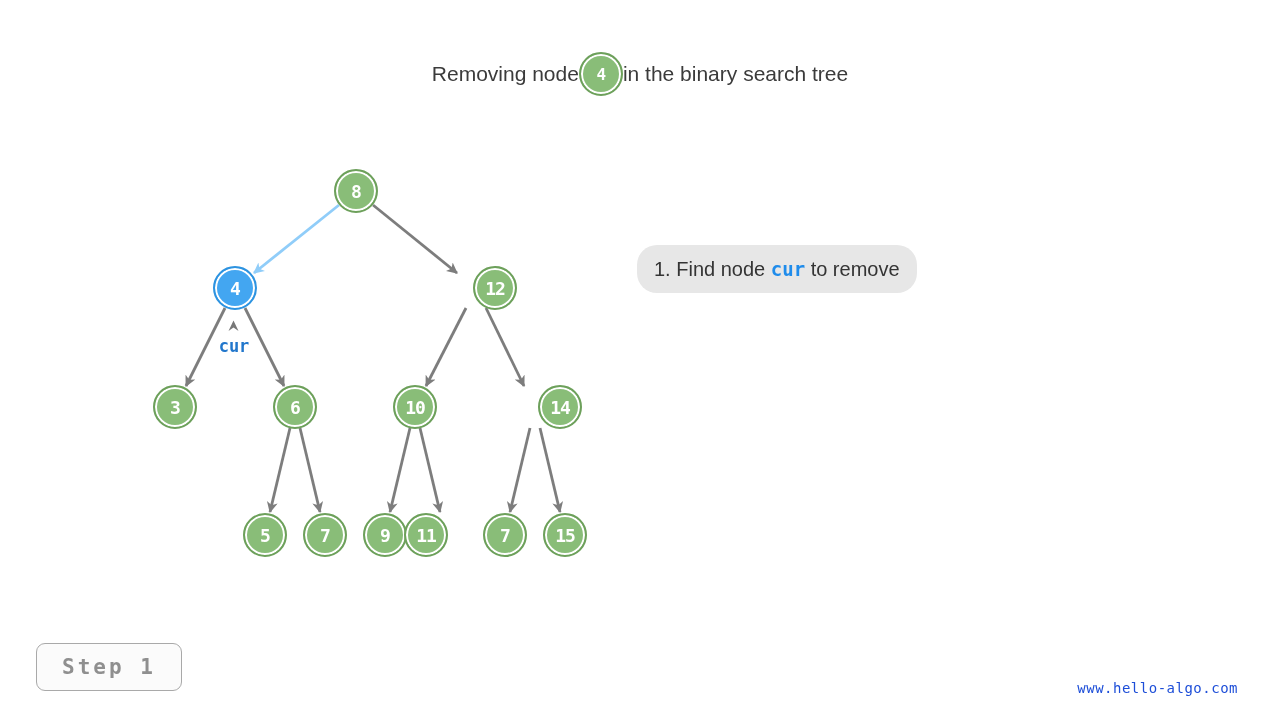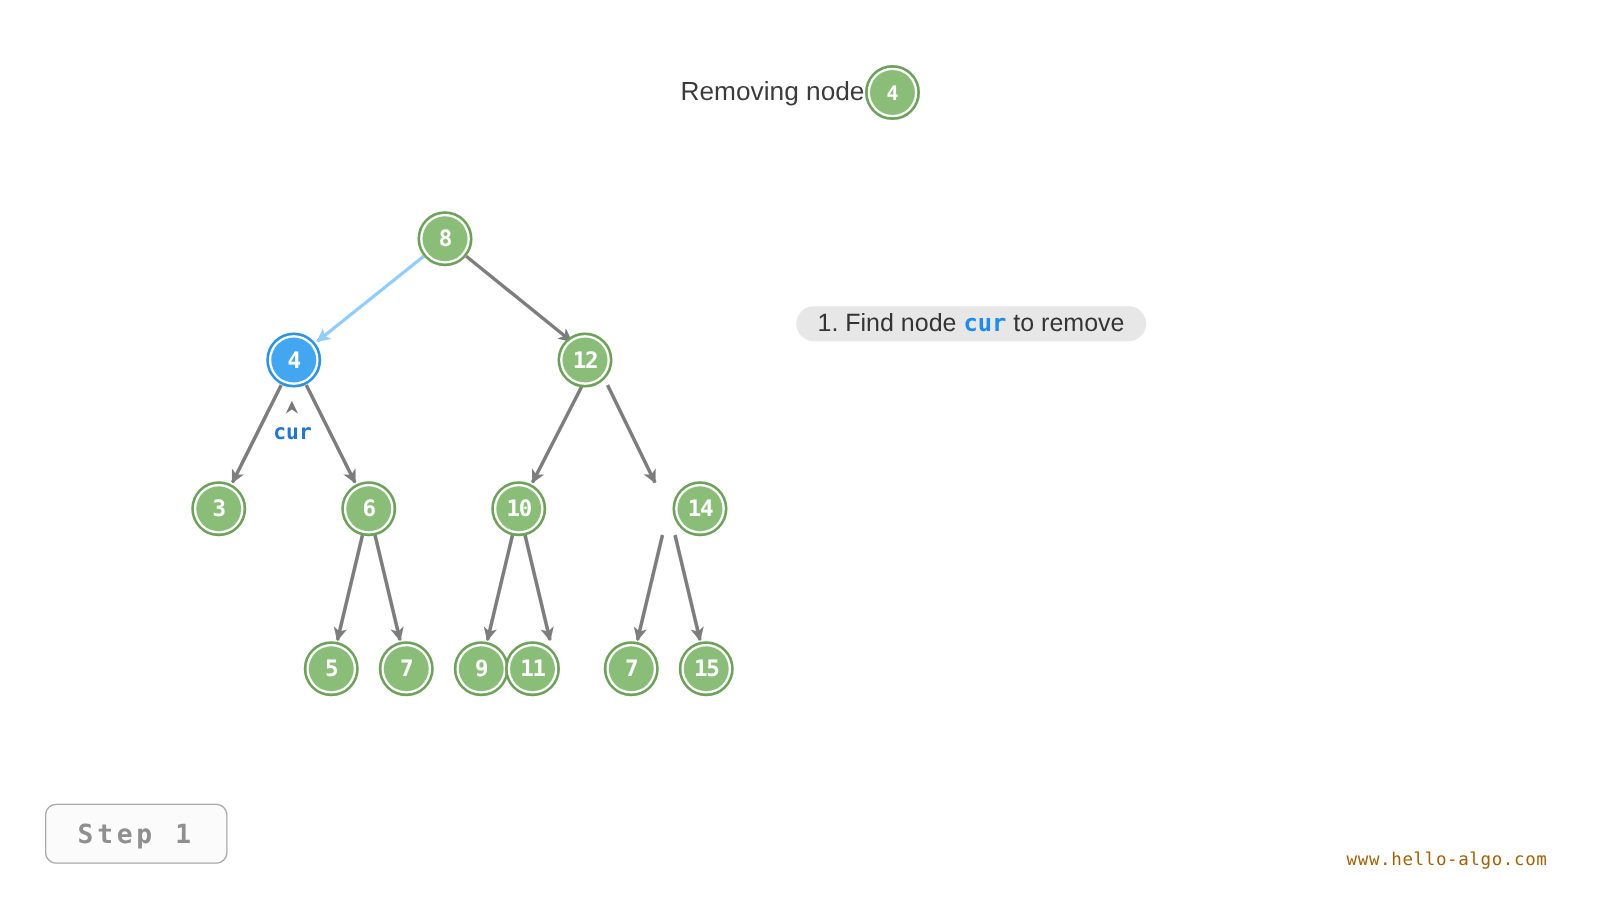--- a/index.html
+++ b/index.html
@@ -57,21 +57,21 @@
     font-weight: bold;
     font-size: 17px;
     color: #2277cc;
     letter-spacing: 0px;
   }
 
   
   .instruction-badge {
     position: absolute;
     left: 637px; top: 245px;
-    height: 28px;
+    height: 48px;
     padding: 0 17px;
     background: #e7e7e7;
     border-radius: 20px;
     display: flex; align-items: center;
     font-size: 20px; color: #343434;
     white-space: pre;
   }
   .instruction-badge .hl {
     font-family: "DejaVu Sans Mono", monospace;
     font-weight: bold;
@@ -95,32 +95,33 @@
     color: #8f8f8f;
     text-align: right;
   }
 
   
   .watermark {
     position: absolute;
     right: 42px; bottom: 24px;
     font-family: "DejaVu Sans Mono", monospace;
     font-size: 14px;
-    color: #a16207;
+    color: #1d4ed8;
     letter-spacing: 0.5px;
   }
 </style>
 </head>
 <body>
 
 <div class="title-row">
   <span>Removing node</span>
   <span class="tree-node node-green title-node">
     <span>4</span>
   </span>
+  <span>in the binary search tree</span>
 </div>
 
 <svg class="edges-layer" viewBox="0 0 1280 720">
   <defs>
     <marker id="arrow-gray" markerUnits="userSpaceOnUse" markerWidth="12" markerHeight="11" refX="10" refY="5.5" orient="auto">
       <path d="M0,0 L11,5.5 L0,11 L3,5.5 Z" fill="#7d7d7d"></path>
     </marker>
     <marker id="arrow-blue" markerUnits="userSpaceOnUse" markerWidth="12" markerHeight="11" refX="10" refY="5.5" orient="auto">
       <path d="M0,0 L11,5.5 L0,11 L3,5.5 Z" fill="#90cdf9"></path>
     </marker>
@@ -137,21 +138,21 @@
   <line x1="410" y1="428" x2="390" y2="512" stroke="#7d7d7d" stroke-width="2.8" marker-end="url(#arrow-gray)"></line>
   <line x1="420" y1="428" x2="440" y2="512" stroke="#7d7d7d" stroke-width="2.8" marker-end="url(#arrow-gray)"></line>
   <line x1="530" y1="428" x2="510" y2="512" stroke="#7d7d7d" stroke-width="2.8" marker-end="url(#arrow-gray)"></line>
   <line x1="540" y1="428" x2="560" y2="512" stroke="#7d7d7d" stroke-width="2.8" marker-end="url(#arrow-gray)"></line>
 
   <path d="M228.5,331 L233.5,320.5 L238.5,331 L233.5,327.5 Z" fill="#787878"></path>
 </svg>
 
 <div class="tree-node node-green" style="left:334px; top:169px;">8</div>
 <div class="tree-node node-blue" style="left:213px; top:266px;">4</div>
-<div class="tree-node node-green" style="left:446px; top:266px;">12</div>
+<div class="tree-node node-green" style="left:473px; top:266px;">12</div>
 <div class="tree-node node-green" style="left:153px; top:385px;">3</div>
 <div class="tree-node node-green" style="left:273px; top:385px;">6</div>
 <div class="tree-node node-green" style="left:393px; top:385px;">10</div>
 <div class="tree-node node-green" style="left:538px; top:385px;">14</div>
 <div class="tree-node node-green" style="left:243px; top:513px;">5</div>
 <div class="tree-node node-green" style="left:303px; top:513px;">7</div>
 <div class="tree-node node-green" style="left:363px; top:513px;">9</div>
 <div class="tree-node node-green" style="left:404px; top:513px;">11</div>
 <div class="tree-node node-green" style="left:483px; top:513px;">7</div>
 <div class="tree-node node-green" style="left:543px; top:513px;">15</div>

